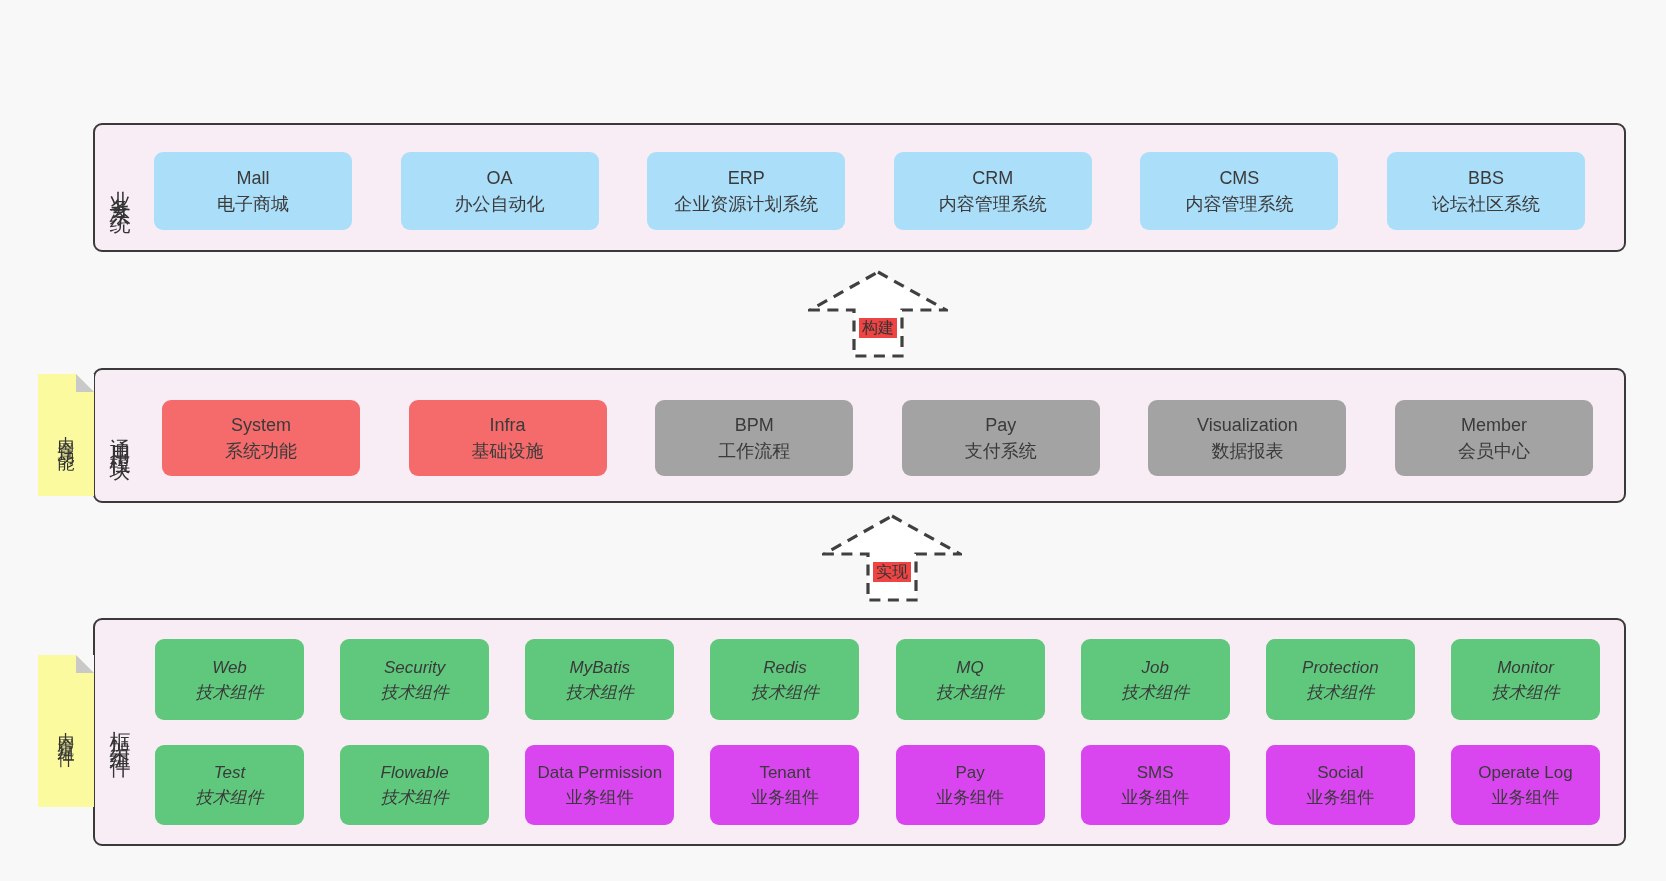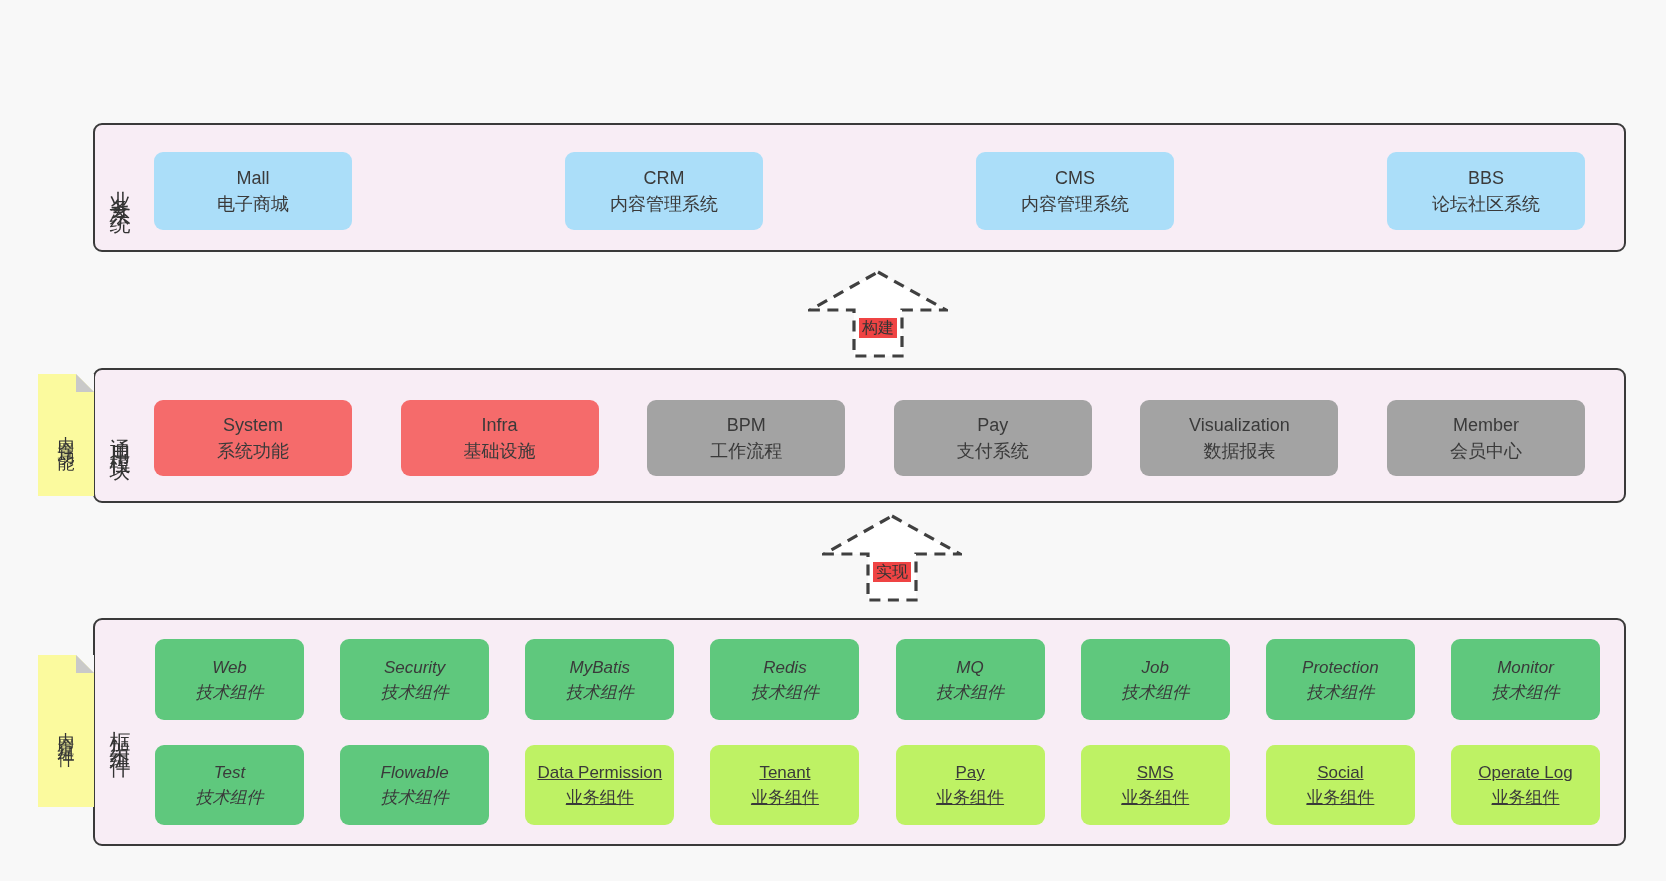--- a/index.html
+++ b/index.html
@@ -23,21 +23,21 @@
     box-sizing:border-box; border-radius:9px;
     display:flex; flex-direction:column; align-items:center; justify-content:center;
     text-align:center; font-size:18px; line-height:26px; color:#3a3a3a;
     padding:2px 6px;
   }
   .bx .t, .bx .s { display:block; }
   .blue   { background:#abdef9; }
   .red    { background:#f56b6b; }
   .pink   { background:#a3a3a3; }
   .green  { background:#5fc87d;font-style:italic; }
-  .lgreen { background:#bef264;text-decoration:underline; }
+  .lgreen { background:#d946ef; }
   .w-big   { width:198px; height:100%; }
   .w-small { width:149px; height:100%; line-height:25px; font-size:17px; }
   .sticky { position:absolute; width:56px; background:#fbfa9e; z-index:3; }
   .sticky .note-text {
     position:absolute; left:50%; top:50%; transform:translate(-50%,-50%);
     writing-mode:vertical-rl; text-orientation:upright;
     font-size:17px; letter-spacing:6px; line-height:1; color:#333; white-space:nowrap;
   }
   .fold-cut {
     position:absolute; top:0; right:0; width:18px; height:18px;
@@ -61,20 +61,28 @@
 <div class="canvas">
 
   <section class="container" style="left:93px; top:123px; width:1533px; height:129px;">
     <div class="vlabel">业务系统</div>
     <div class="row" style="left:59px; top:27px; width:1431px; height:78px;">
       <div class="bx blue w-big">
         <span class="t">Mall</span>
         <span class="s">电子商城</span>
       </div>
       <div class="bx blue w-big">
+        <span class="t">OA</span>
+        <span class="s">办公自动化</span>
+      </div>
+      <div class="bx blue w-big">
+        <span class="t">ERP</span>
+        <span class="s">企业资源计划系统</span>
+      </div>
+      <div class="bx blue w-big">
         <span class="t">CRM</span>
         <span class="s">内容管理系统</span>
       </div>
       <div class="bx blue w-big">
         <span class="t">CMS</span>
         <span class="s">内容管理系统</span>
       </div>
       <div class="bx blue w-big">
         <span class="t">BBS</span>
         <span class="s">论坛社区系统</span>
@@ -89,21 +97,21 @@
     <div class="arrow-label">构建</div>
   </div>
 
   <div class="sticky" style="left:38px; top:374px; height:122px;">
     <span class="note-text">内置功能</span>
     <span class="fold-cut"></span>
     <span class="fold"></span>
   </div>
   <section class="container" style="left:93px; top:368px; width:1533px; height:135px;">
     <div class="vlabel">通用模块</div>
-    <div class="row" style="left:59px; top:30px; width:1431px; height:76px;">
+    <div class="row" style="left:67px; top:30px; width:1431px; height:76px;">
       <div class="bx red w-big">
         <span class="t">System</span>
         <span class="s">系统功能</span>
       </div>
       <div class="bx red w-big">
         <span class="t">Infra</span>
         <span class="s">基础设施</span>
       </div>
       <div class="bx pink w-big">
         <span class="t">BPM</span>

